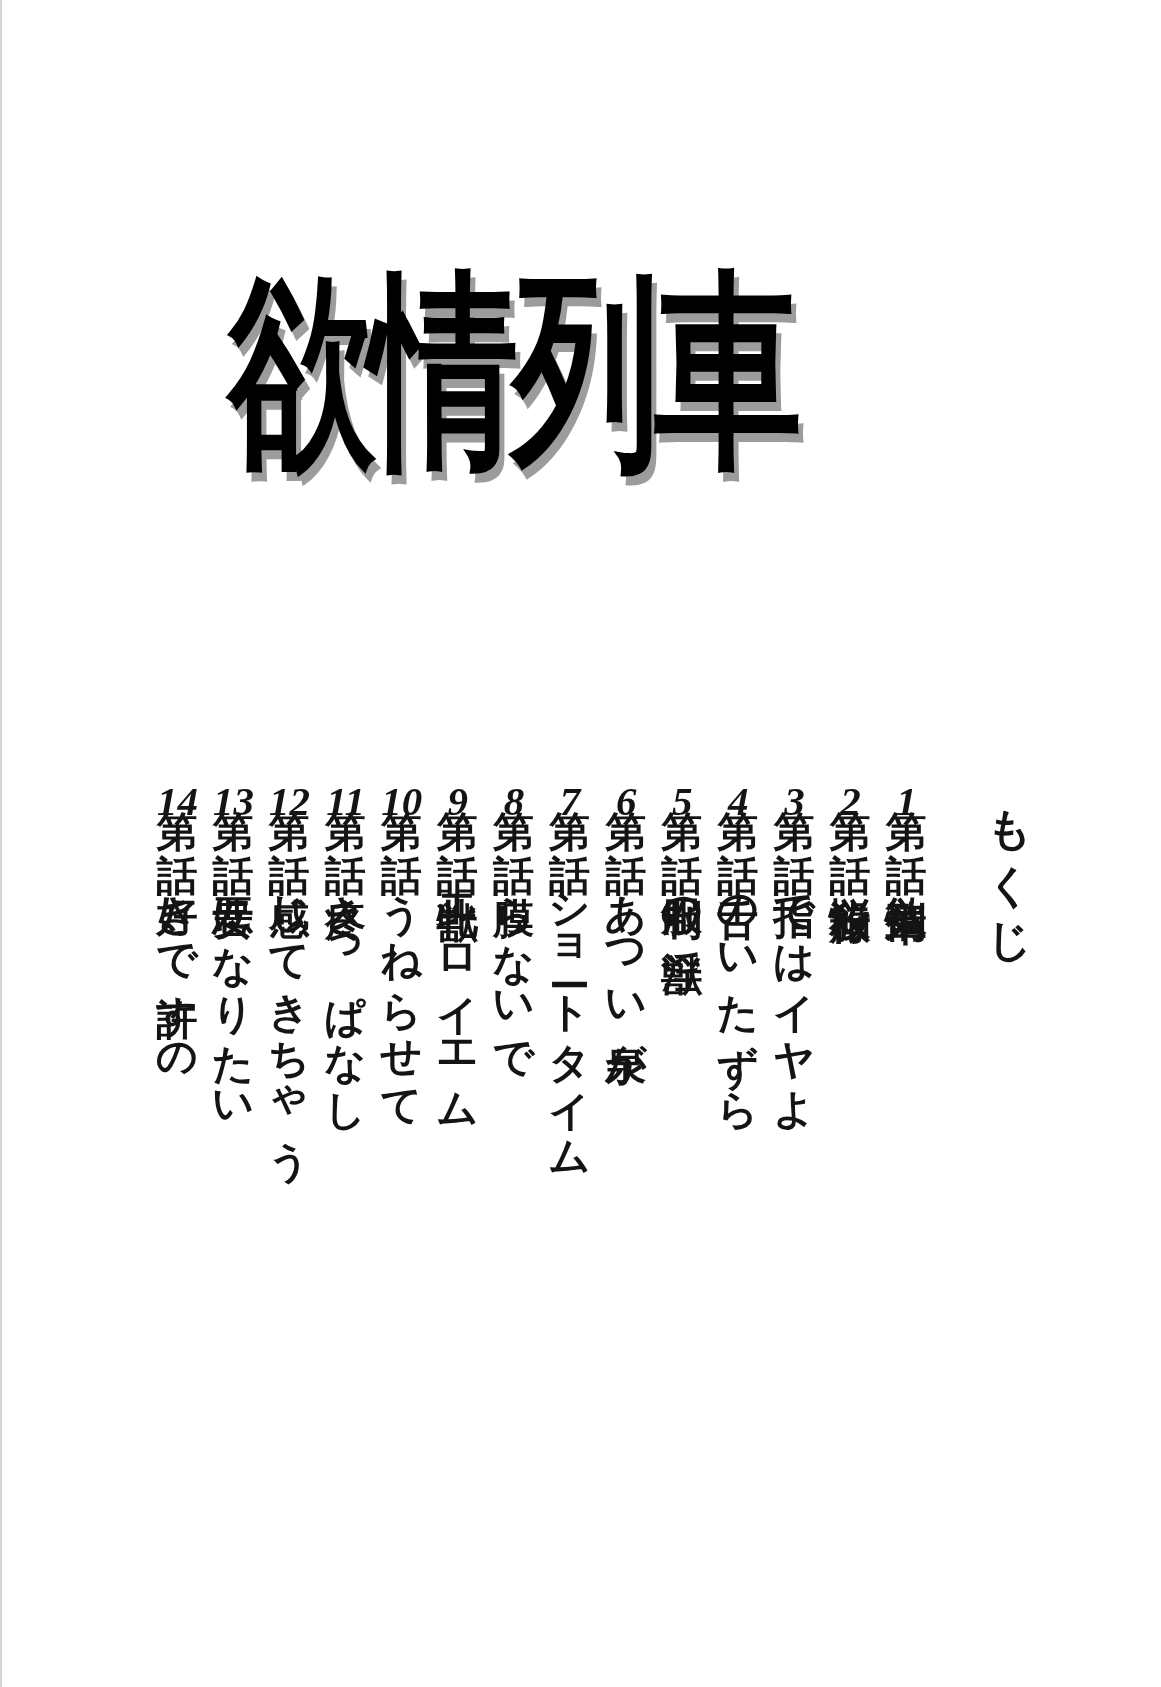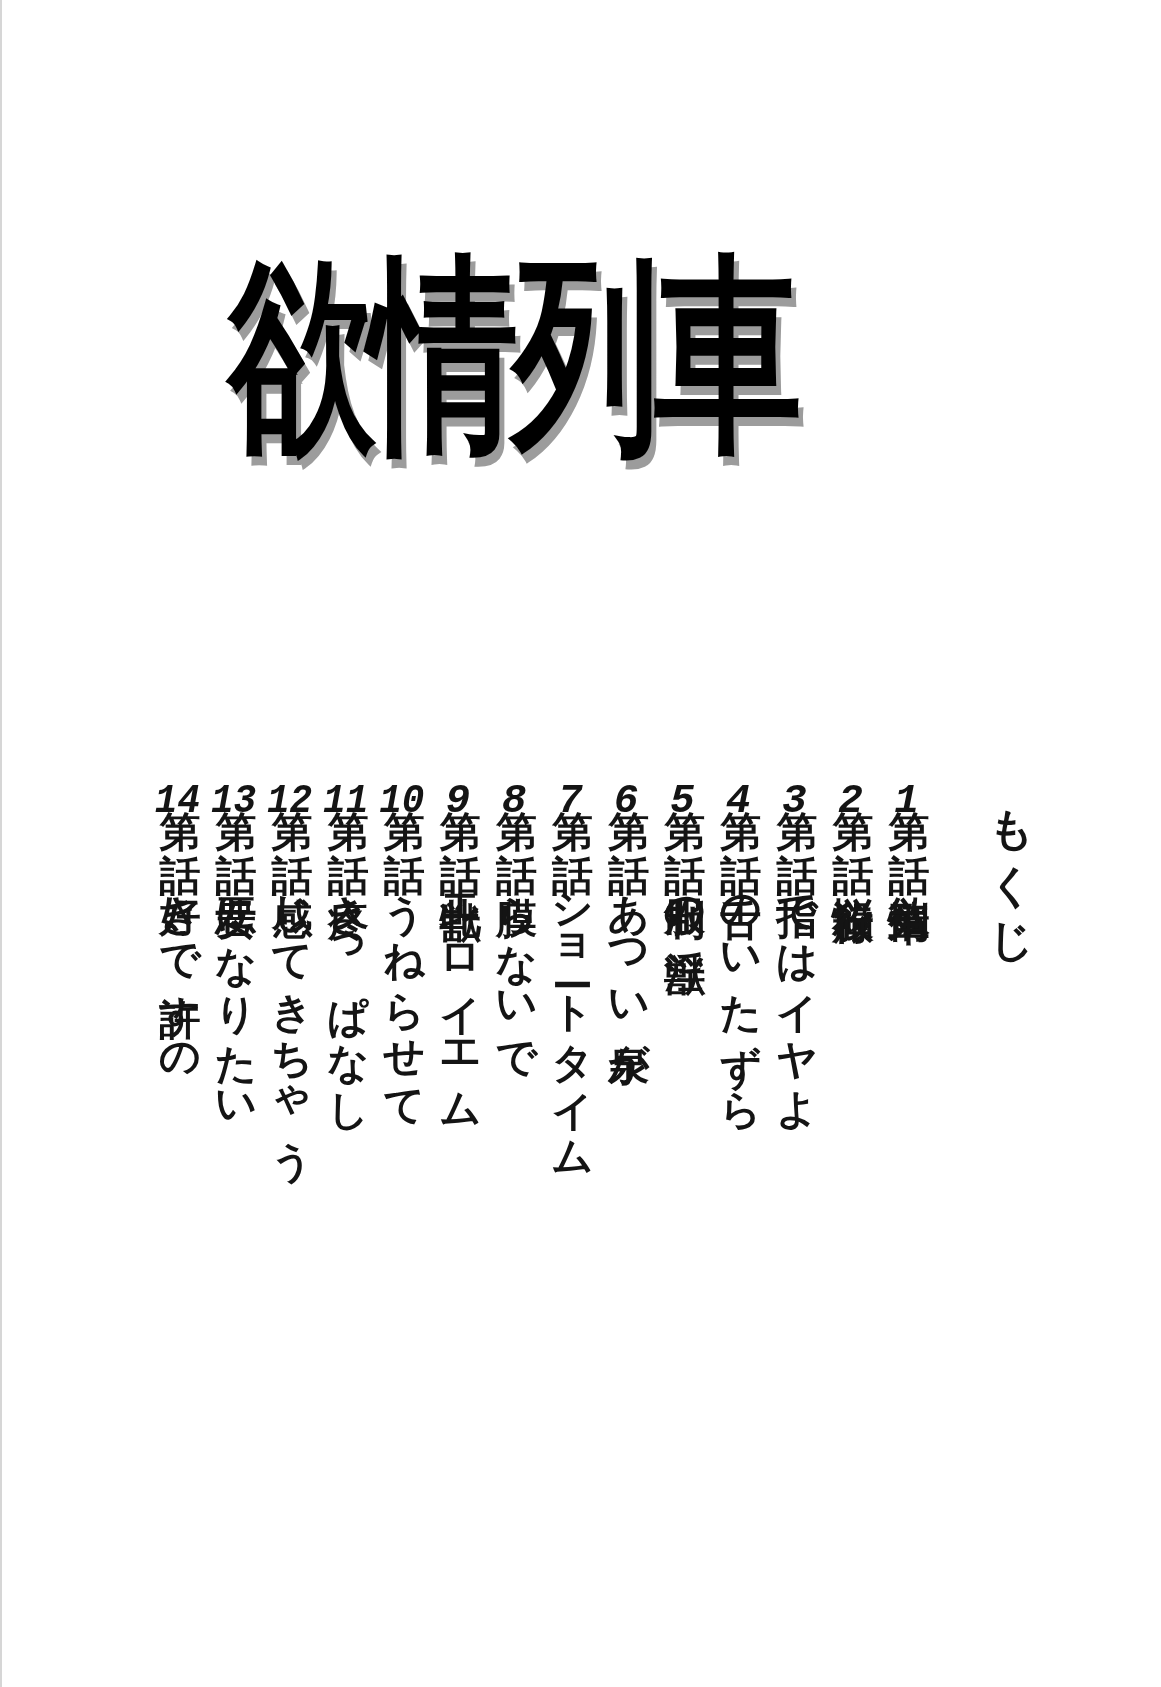--- a/index.html
+++ b/index.html
@@ -6,21 +6,21 @@
     margin: 0;
     padding: 0;
     background: #ffffff;
   }
   .page {
     position: relative;
     width: 1161px;
     height: 1687px;
     background: #ffffff;
     overflow: hidden;
-    font-family: Liberation Mono, monospace;
+    font-family: Liberation Serif, serif;
     color: #111111;
   }
   
   .edge-line {
     position: absolute;
     left: 0;
     top: 0;
     width: 2px;
     height: 100%;
     background: #d6d6d6;

